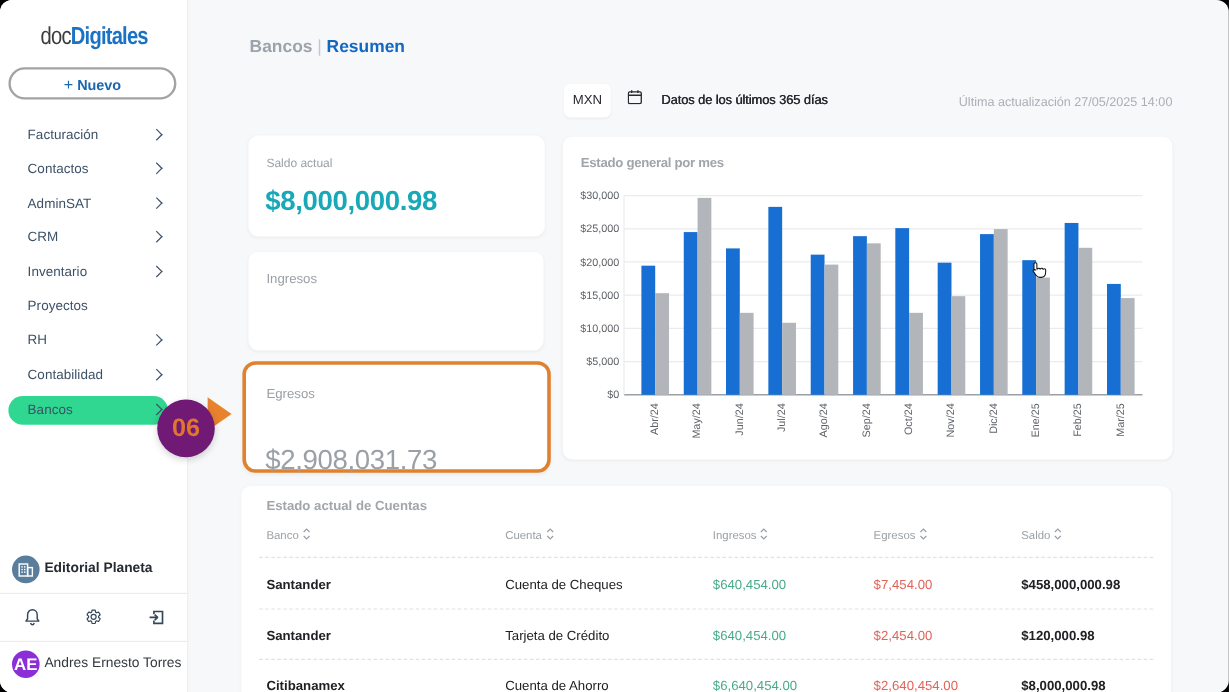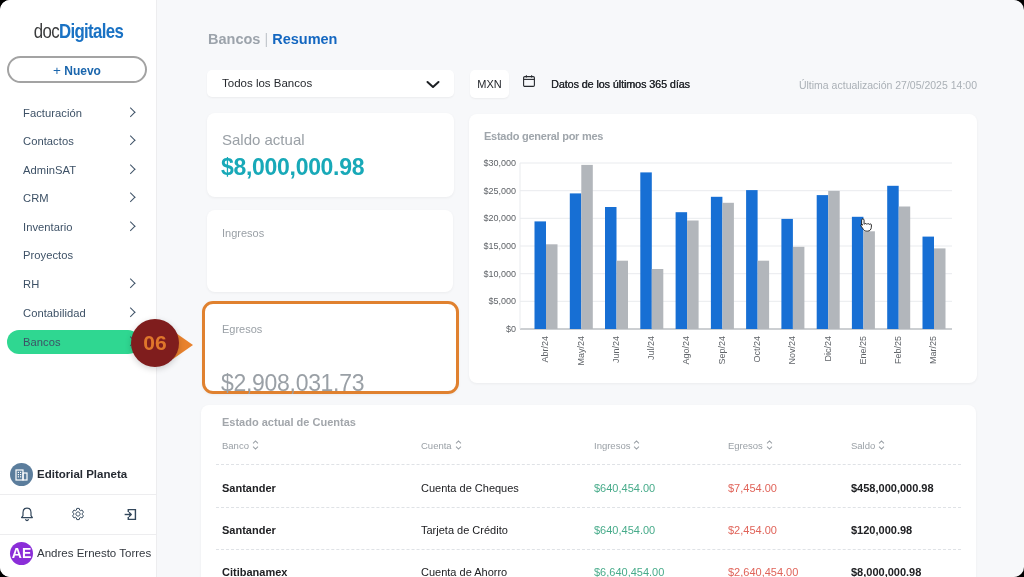--- a/index.html
+++ b/index.html
@@ -7,21 +7,21 @@
 #app { position:absolute; top:0; left:0; width:1024px; height:577px; background:#f7f8fa; border-radius:10px; overflow:hidden; }
 .abs { position:absolute; }
 #sidebar { position:absolute; top:0; left:0; width:157px; height:577px; background:#fff; border-right:1px solid #ededef; }
 #logo { position:absolute; top:19px; left:0; width:157px; text-align:center; font-size:20.5px; color:#3a3b3c; letter-spacing:-0.8px; transform:scaleX(0.82); }
 #logo b { color:#1a72c4; font-weight:700; }
 #btn-nuevo { position:absolute; left:7px; top:56px; width:140px; height:27px; border:2px solid #a3a3a3; border-radius:14px; background:#fff; color:#1b66ad; font-weight:700; font-size:12px; text-align:center; line-height:25px; }
 .mitem { position:absolute; left:0; width:157px; height:24px; line-height:24px; font-size:11.2px; color:#3d5166; font-weight:400; letter-spacing:0.05px; }
 .mitem .lbl { position:absolute; left:23px; }
 .mitem .chev { position:absolute; left:127px; top:8px; width:6.5px; height:6.5px; border-right:1.6px solid #3d5166; border-bottom:1.6px solid #3d5166; transform:rotate(-45deg); }
 #pill-bancos { position:absolute; left:7px; top:330px; width:133px; height:24px; background:#2fd791; border-radius:12px; }
-#badge06 { position:absolute; left:131px; top:319px; width:48px; height:48px; background:#7f1d1d; border-radius:50%; box-shadow:0 2px 6px rgba(0,0,0,0.18); color:#e0762b; font-size:21px; font-weight:700; text-align:center; line-height:48px; z-index:5; }
+#badge06 { position:absolute; left:131px; top:333px; width:48px; height:48px; background:#701a75; border-radius:50%; box-shadow:0 2px 6px rgba(0,0,0,0.18); color:#e0762b; font-size:21px; font-weight:700; text-align:center; line-height:48px; z-index:5; }
 #arrow06 { position:absolute; left:170px; top:329px; z-index:4; }
 .sep { position:absolute; left:0; width:157px; border-top:1px solid #ededef; }
 #org-circle { position:absolute; left:10px; top:463px; width:23px; height:23px; border-radius:50%; background:#5b7d9c; }
 #org-name { position:absolute; left:37px; top:468px; font-size:11.5px; font-weight:700; color:#262b33; }
 #avatar { position:absolute; left:10px; top:542px; width:23px; height:23px; border-radius:50%; background:#8b2ed8; color:#fff; font-size:14px; font-weight:700; text-align:center; line-height:23px; }
 #user-name { position:absolute; left:37px; top:547px; font-size:11.5px; color:#33383f; }
 
 #title { position:absolute; left:208px; top:31px; font-size:14.5px; font-weight:700; color:#9ca3ab; }
 #title .pipe { color:#c3c8cd; font-weight:400; padding:0 4px; }
 #title .res { color:#1467c0; }
@@ -121,42 +121,36 @@
     </svg>
   <svg class="abs" style="left:124px; top:508px;" width="13" height="13" viewBox="0 0 14 14">
       <path d="M4.6 4.2 L4.6 1.7 L12.3 1.7 L12.3 12.3 L4.6 12.3 L4.6 9.8" fill="none" stroke="#33475b" stroke-width="1.5"></path>
       <line x1="0.7" y1="7" x2="7.6" y2="7" stroke="#33475b" stroke-width="1.5"></line>
       <path d="M5.3 4.5 L7.8 7 L5.3 9.5" fill="none" stroke="#33475b" stroke-width="1.5" stroke-linejoin="round"></path>
     </svg>
   <div id="avatar">AE</div>
   <div id="user-name">Andres Ernesto Torres</div>
 
   <div id="title">Bancos<span class="pipe">|</span><span class="res">Resumen</span></div>
-  <div id="dd">
-      <span class="txt">Todos los Bancos</span>
-      <svg style="position:absolute; left:218px; top:9px;" width="16" height="11" viewBox="0 0 16 11">
-        <path d="M2.5 3 L8 8 L13.5 3" fill="none" stroke="#1c1f23" stroke-width="2" stroke-linecap="round" stroke-linejoin="round"></path>
-      </svg>
-    </div>
   <div id="mxn">MXN</div>
   <svg class="abs" style="left:523px; top:75px;" width="12" height="12" viewBox="0 0 12 12">
       <rect x="0.6" y="1.6" width="10.8" height="9.8" rx="1.2" fill="none" stroke="#26292e" stroke-width="1.1"></rect>
       <line x1="0.6" y1="4.4" x2="11.4" y2="4.4" stroke="#26292e" stroke-width="1.1"></line>
       <line x1="3.4" y1="0.2" x2="3.4" y2="2.6" stroke="#26292e" stroke-width="1.1"></line>
       <line x1="8.6" y1="0.2" x2="8.6" y2="2.6" stroke="#26292e" stroke-width="1.1"></line>
     </svg>
   <div id="dat365">Datos de los últimos 365 días</div>
   <div id="lastupd">Última actualización 27/05/2025 14:00</div>
 
   <div class="card" id="card1">
       <span class="lab" style="top:130px;"></span>
     </div>
   <div class="card" id="card2"></div>
   <div class="card" id="card3"></div>
-  <div class="abs" style="left:222px; top:131px; font-size:15px; color:#9aa0a6;">Saldo actual</div>
+  <div class="abs" style="left:222px; top:131px; font-size:10px; color:#9aa0a6;">Saldo actual</div>
   <div class="abs" style="left:221px; top:154px; font-size:23px; font-weight:700; color:#18a9b8; letter-spacing:-0.3px;">$8,000,000.98</div>
   <div class="abs" style="left:222px; top:227px; font-size:11px; color:#9aa0a6;">Ingresos</div>
   <div class="abs" style="left:222px; top:323px; font-size:11px; color:#9aa0a6;">Egresos</div>
   <div class="abs" style="left:221px; top:346px; font-size:23px; color:#9aa0a6; letter-spacing:-0.3px;margin-top:24px;">$2,908,031.73</div>
 
   <div id="chart-card"></div>
   <div id="chart-title">Estado general por mes</div>
   <svg class="abs" style="left:469px; top:114px;" width="508" height="269" viewBox="0 0 508 269" id="chartsvg">
   <line x1="51" y1="215.0" x2="483" y2="215.0" stroke="#9aa0a6" stroke-width="1.2"></line>
   <text x="47" y="218.0" font-size="9" fill="#5f6368" text-anchor="end" font-family="Liberation Sans, sans-serif">$0</text>

